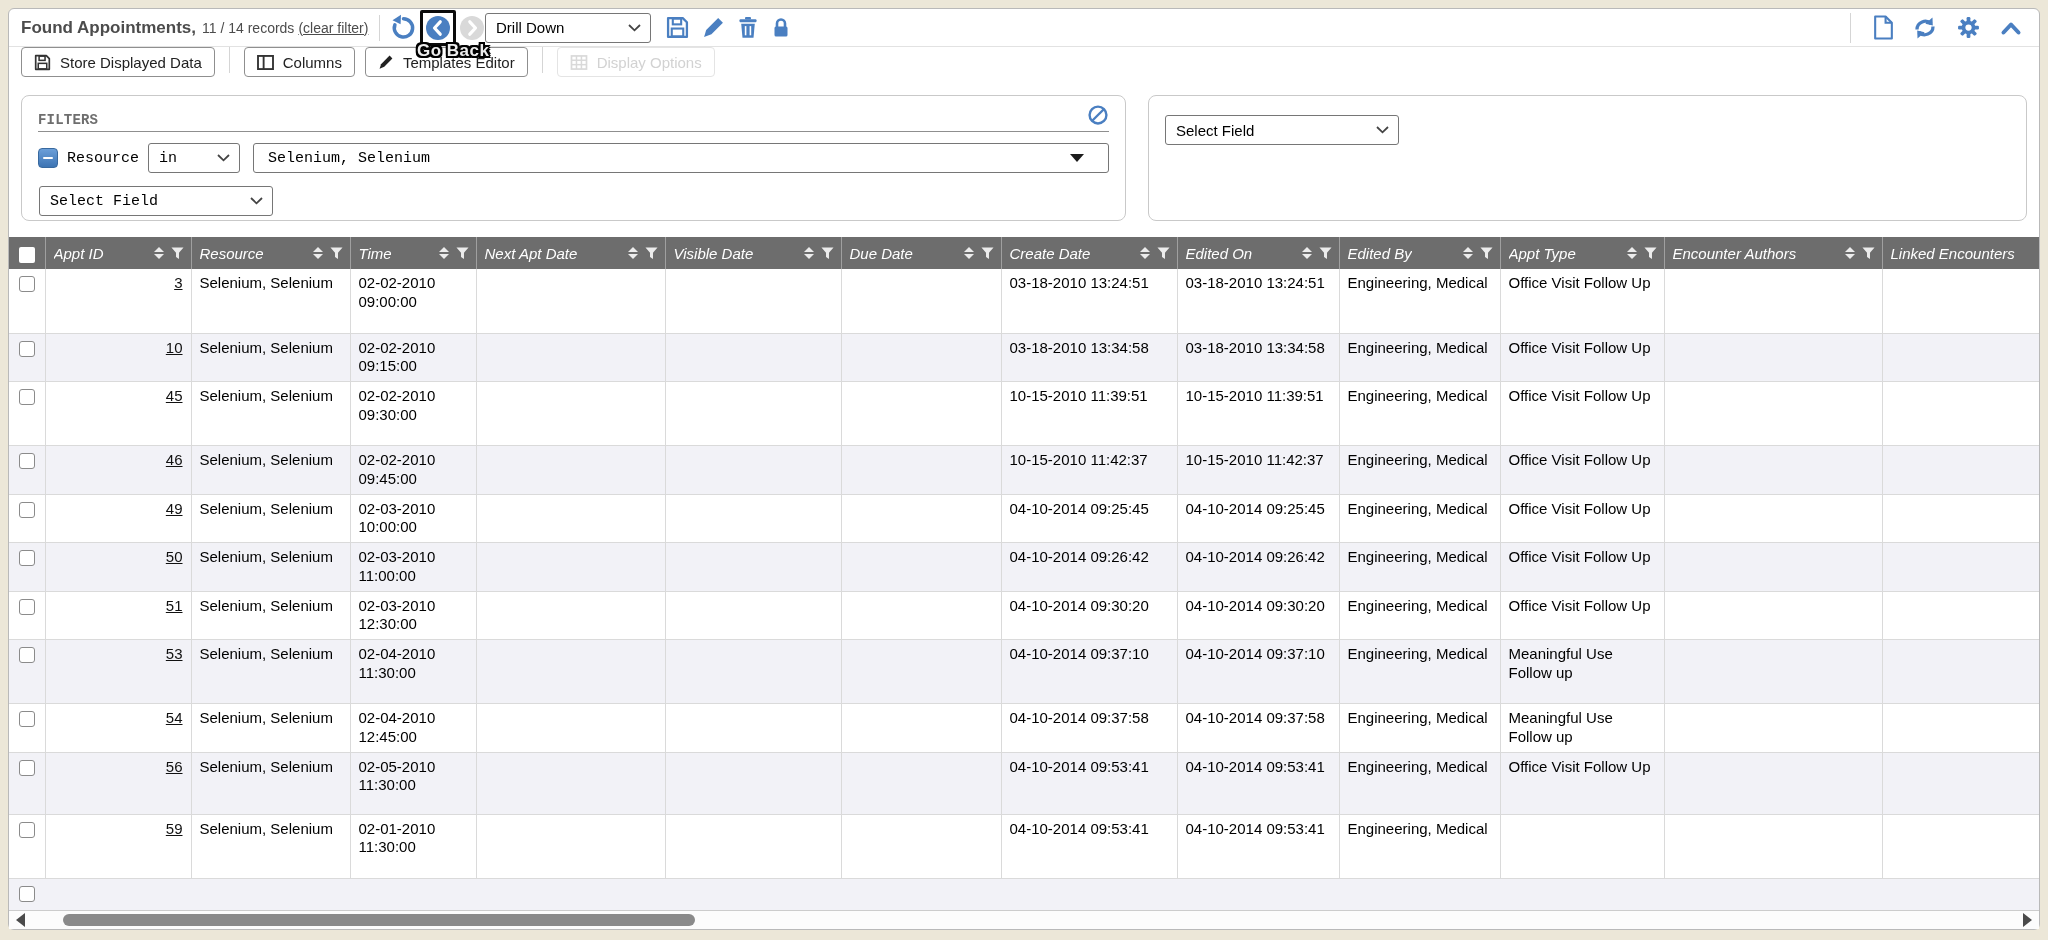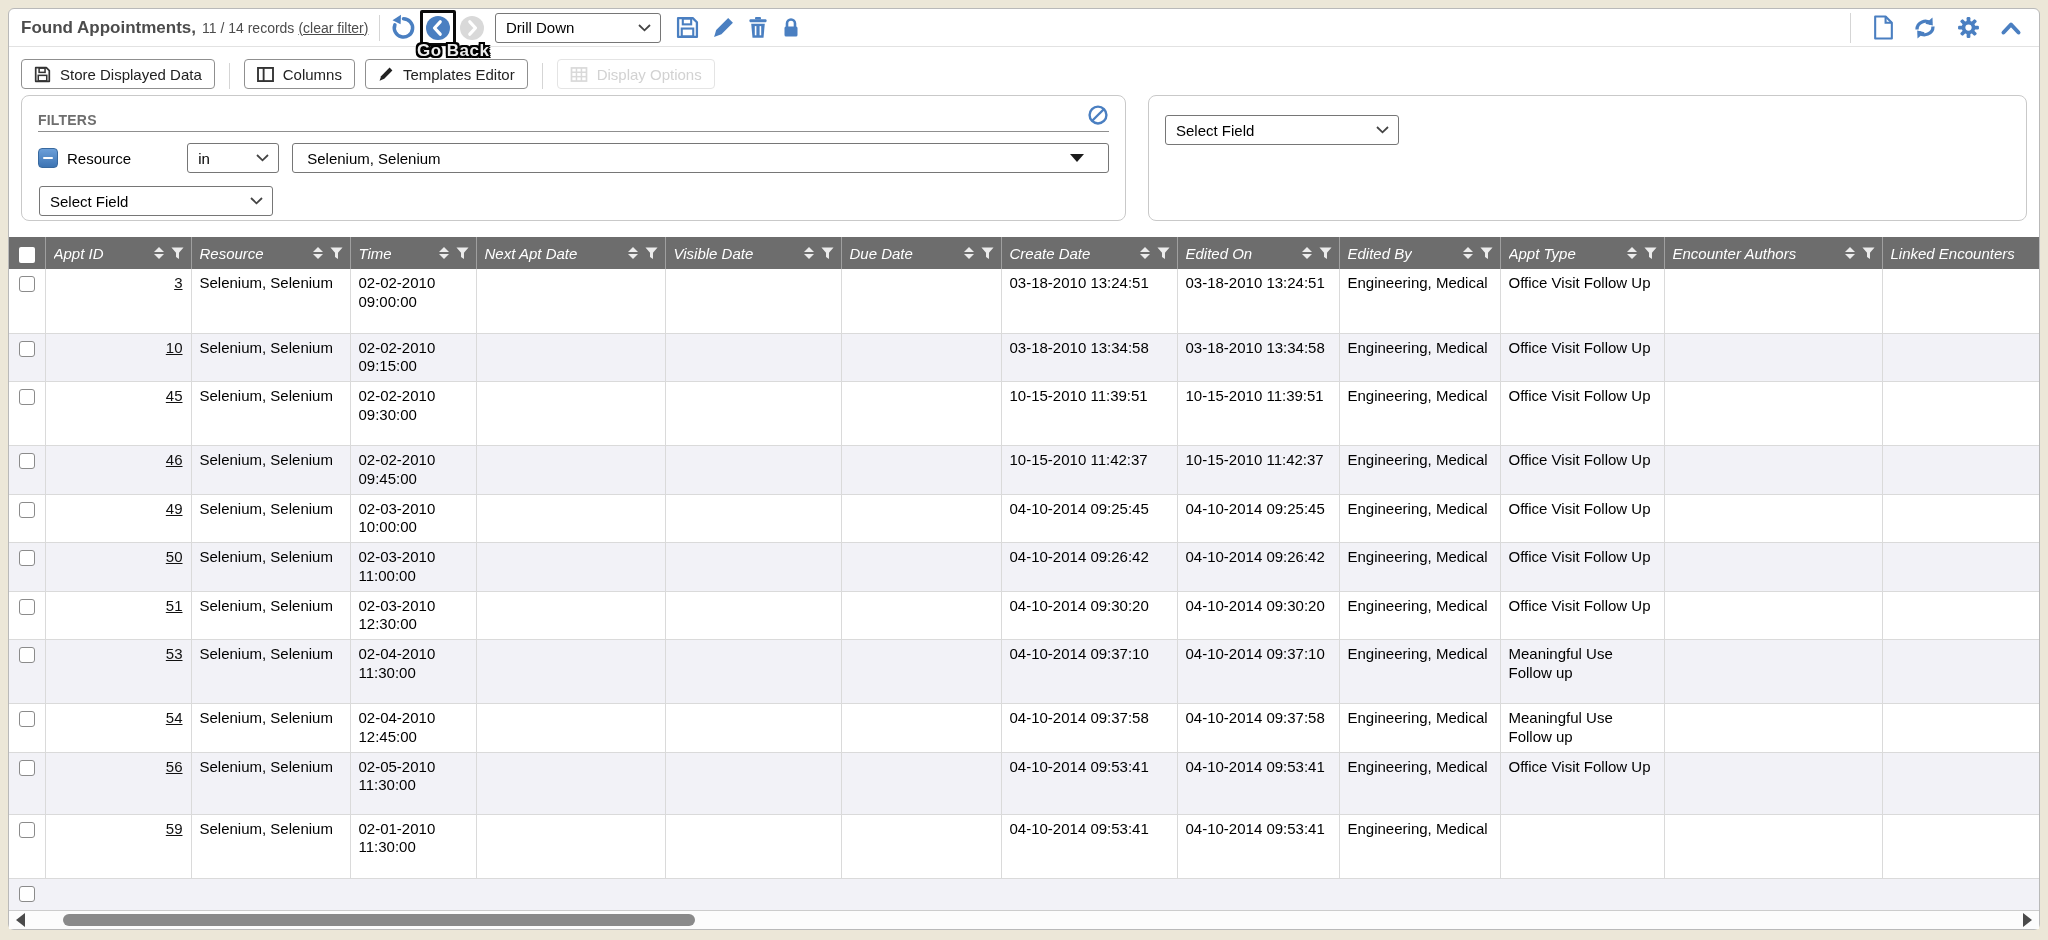--- a/index.html
+++ b/index.html
@@ -34,54 +34,54 @@
   .blue-icon{color:var(--accent);}
   .gray-icon{color:#d9d9d9;}
   .dark-icon{color:#333;}
   .light-icon{color:#d9d9d9;}
   .goback-box{display:inline-flex;border:3px solid #0b0b0b;border-radius:2px;padding:2px 2px;align-items:center;}
   .sel{
     height:30px;background:#fff;border:1px solid #767676;border-radius:3px;
     display:flex;align-items:center;justify-content:space-between;
     padding:0 9px 0 10px;font-size:15px;color:#000;cursor:pointer;
   }
-  .drill-sel{width:166px;margin-left:10px;flex:none;}
+  .drill-sel{width:166px;flex:none;}
   .tmpl-icons{display:flex;align-items:center;gap:13px;margin-left:15px;flex:none;}
   .spacer{flex:1;}
   .tr-icons{display:flex;align-items:center;gap:18px;margin-left:12px;margin-right:4px;flex:none;}
   .tooltip{
     position:absolute;left:408px;top:32px;z-index:20;
     font-size:17px;font-weight:bold;color:#ededed;letter-spacing:.5px;white-space:nowrap;
     text-shadow:-2px -2px 0 #000,0 -2px 0 #000,2px -2px 0 #000,-2px 0 0 #000,2px 0 0 #000,-2px 2px 0 #000,0 2px 0 #000,2px 2px 0 #000;
   }
   
-  .button-bar{height:42px;display:flex;align-items:flex-end;padding:0 12px;flex:none;}
+  .button-bar{height:42px;display:flex;align-items:flex-start;padding:0 12px;flex:none;}
   .btn{
     display:inline-flex;align-items:center;gap:9px;height:30px;
     background:#fff;border:1px solid #8f8f8f;border-radius:4px;
     padding:0 12px;font-size:15px;color:#222;cursor:pointer;white-space:nowrap;
   }
   .btn + .btn{margin-left:10px;}
   .btn.disabled{color:#d2d2d2;border-color:#e4e4e4;cursor:default;}
   
   .filters-row{display:flex;gap:22px;padding:6px 12px 8px;flex:none;align-items:flex-start;}
   .fpanel{border:1px solid #c9c9c9;border-radius:8px;height:126px;padding:8px 16px 14px;background:#fff;}
-  .fpanel.filters{width:1105px;flex:none;}
+  .fpanel.filters{width:1105px;flex:none;font-family:Liberation Mono, monospace;}
   .fpanel.groups{flex:1;}
   .ptitle-row{display:flex;align-items:flex-end;border-bottom:1px solid #8f8f8f;padding-bottom:3px;}
   .ptitle{font-size:14px;font-weight:bold;color:#6e6e6e;letter-spacing:.2px;}
   .frow{display:flex;align-items:center;gap:9px;margin-top:11px;}
   .minus-btn{
     width:20px;height:20px;flex:none;border-radius:4px;cursor:pointer;
     background:linear-gradient(#6b9fd9,#3d74b3);border:1px solid #38699f;
     display:inline-flex;align-items:center;justify-content:center;
   }
   .minus-btn i{display:block;width:10px;height:2px;background:#fff;border-radius:1px;}
   .flabel{font-size:15px;}
-  .sel.op{width:92px;margin-left:47px;}
+  .sel.op{width:92px;}
   .sel.field{width:234px;}
   .value-dd{
     flex:1;height:30px;border:1px solid #767676;border-radius:3px;background:#fff;
     display:flex;align-items:center;justify-content:space-between;
     padding:0 24px 0 14px;font-size:15px;cursor:pointer;
   }
   .caret{width:0;height:0;border-left:7px solid transparent;border-right:7px solid transparent;border-top:8px solid #1c1c1c;}
   
   .grid-wrap{margin-top:8px;flex:none;}
   table{border-collapse:collapse;table-layout:fixed;width:100%;}

